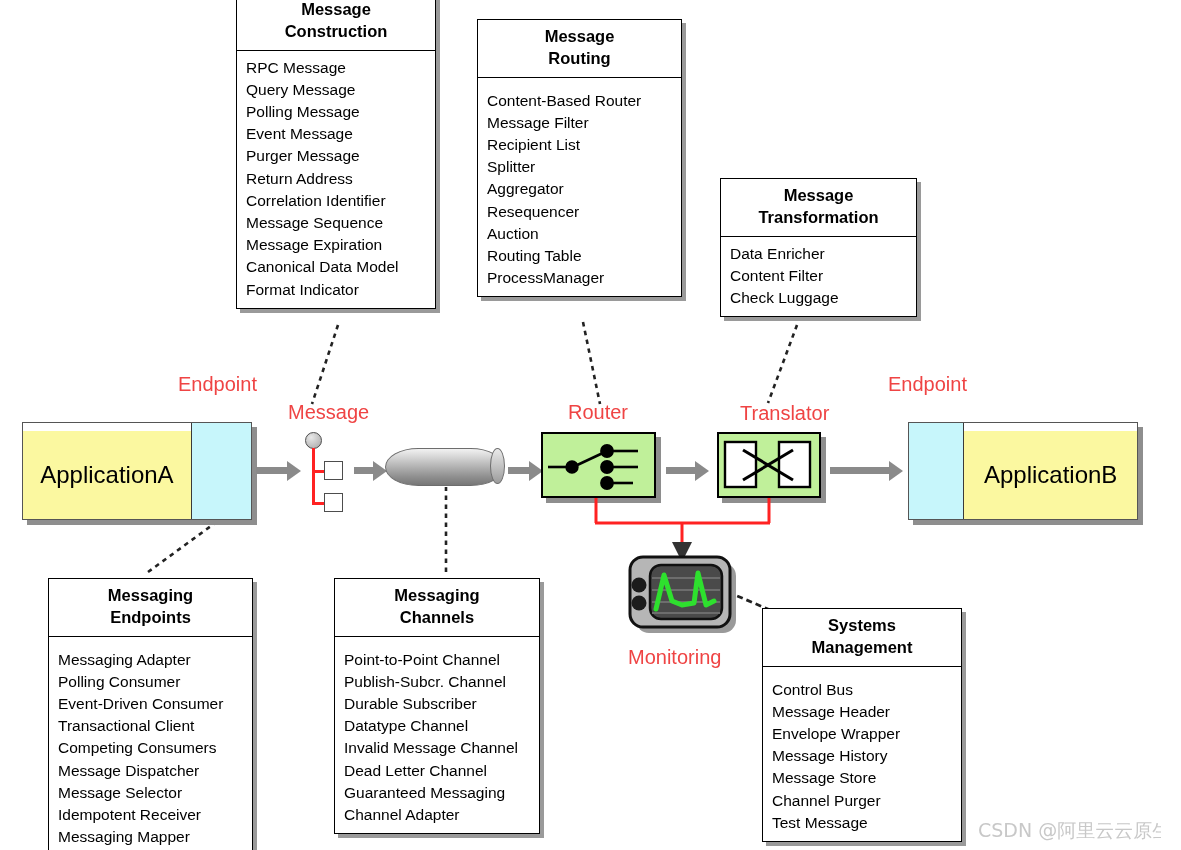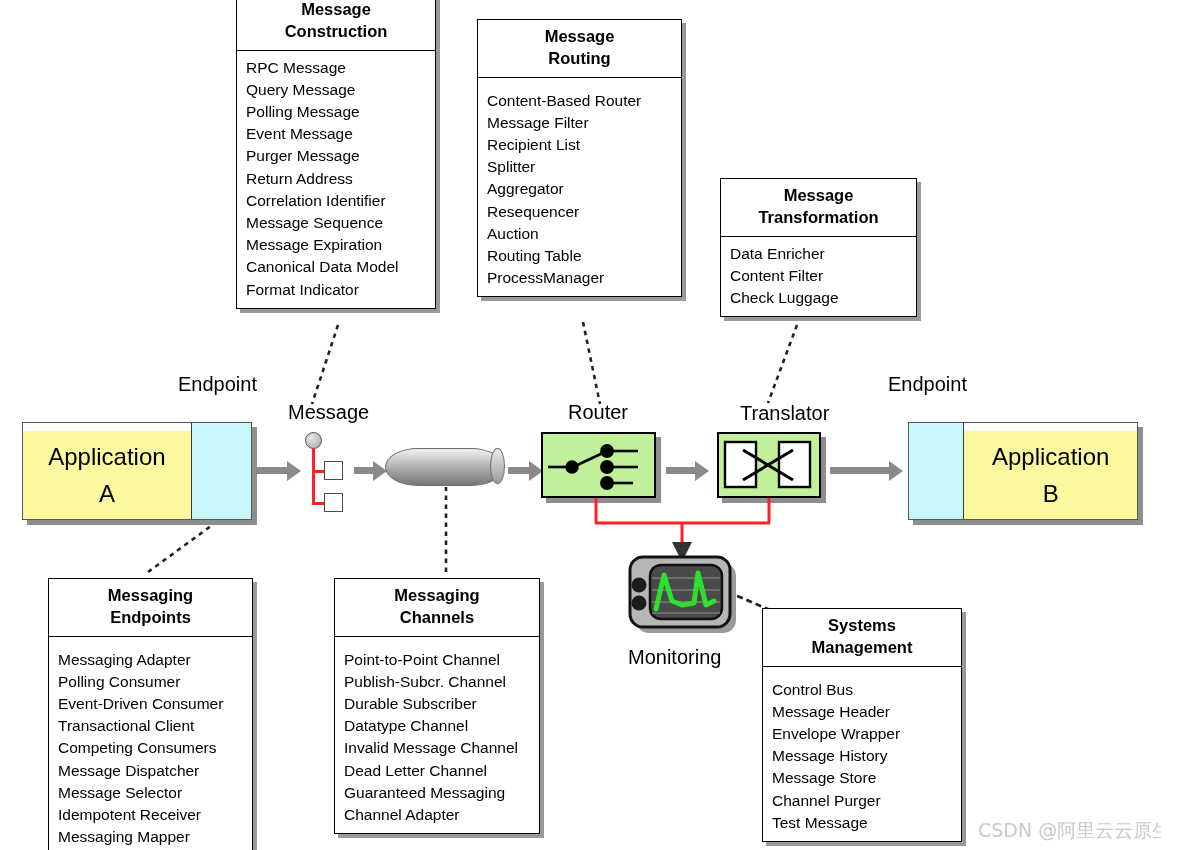--- a/index.html
+++ b/index.html
@@ -44,36 +44,36 @@
     line-height: 22.2px;
     padding-left: 9px;
     white-space: nowrap;
   }
   .pbox.pad-list .pbox-list { padding-top: 12px; }
 
   
   .lbl {
     position: absolute;
     font-size: 20px;
-    color: #000000;
+    color: #ef4444;
     white-space: nowrap;
   }
 
   
   .appwrap {
     position: absolute;
     box-shadow: 5px 5px 0 0 #8e8e8e;
     border: 1px solid #555;
     box-sizing: border-box;
     display: flex;
   }
   .app-body {
     background: #fbf8a0;
     display: flex;
-    flex-direction: column;
+    flex-direction: row;
     align-items: center;
     justify-content: center;
     font-size: 24px;
     color: #000;
     line-height: 1.55;
     margin-top: 8px;
   }
   .app-endpoint {
     background: #c7f6fb;
   }

